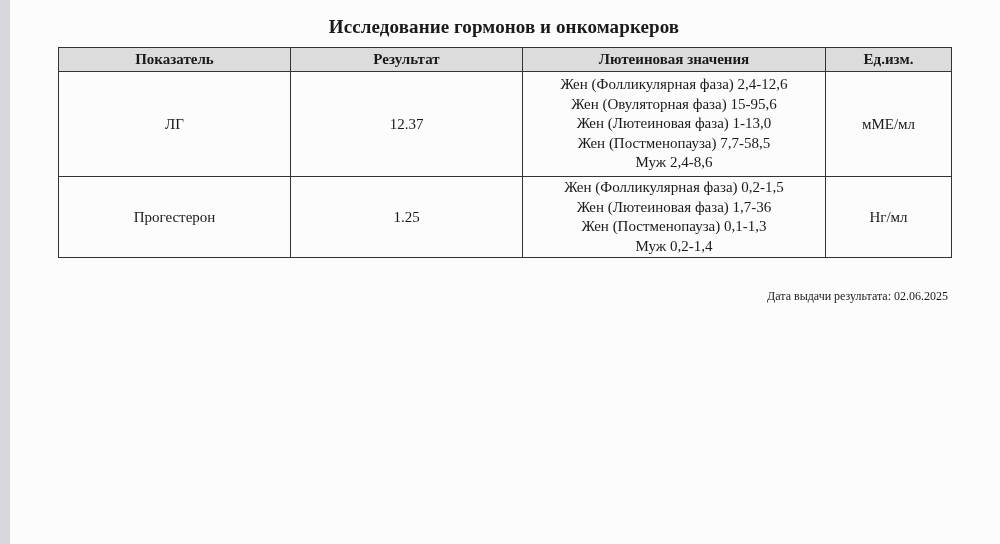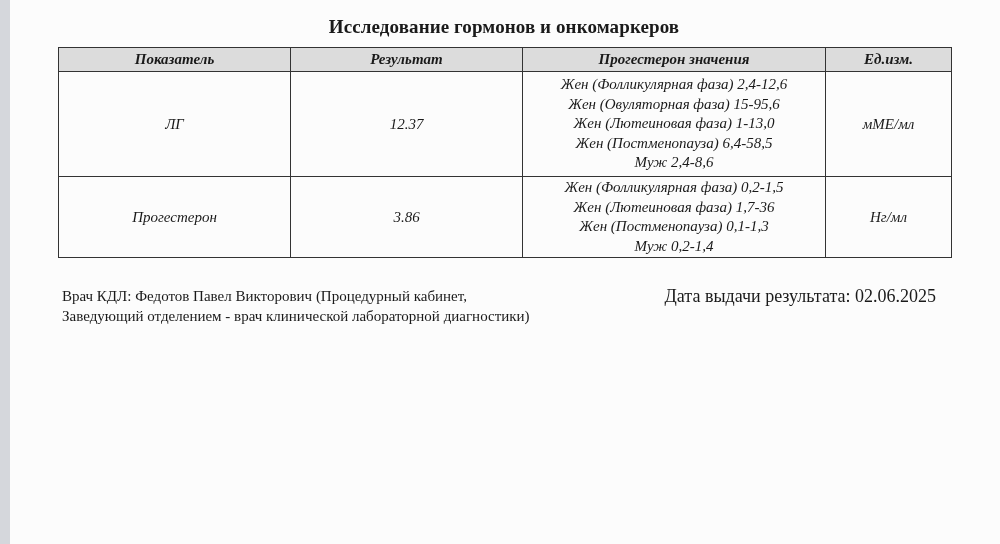--- a/index.html
+++ b/index.html
@@ -22,91 +22,89 @@
   table.results {
     position: absolute; left: 58px; top: 47px;
     width: 893px;
     border-collapse: collapse;
     font-size: 15px;
     table-layout: fixed;
   }
   table.results th, table.results td {
     border: 1.5px solid #333;
     padding: 0;
-    font-style: italic;
   }
   table.results th {
     background: #dcdcdc;
     font-weight: bold;
     height: 23px;
     text-align: center;
     font-size: 15px;
   }
   table.results td { text-align: center; vertical-align: middle; }
   td.name { text-align: right; padding-left: 1px; }
   tr.row-lg td { height: 104px; }
   tr.row-prog td { height: 80px; }
   .ref-line { display: block; line-height: 19.5px; white-space: nowrap; }
   .notes {
     position: absolute; left: 62px; top: 286px;
     font-size: 15px; line-height: 20px;
   }
   .note-label { display: block; margin-bottom: 5px; }
   .doctor { display: block; width: 470px; }
   .date {
-    position: absolute; right: 64px; top: 286px;
-    font-size: 18px; line-height: 20px;
+    position: absolute; right: 52px; top: 286px;
+    font-size: 12px; line-height: 20px;
   }
 </style>
 </head>
 <body>
 
 <div class="left-strip"></div>
 
 <div class="title">Исследование гормонов и онкомаркеров</div>
 
 <table class="results">
   <colgroup>
     <col style="width:232px">
     <col style="width:232px">
     <col style="width:303px">
     <col style="width:126px">
   </colgroup>
   <thead>
     <tr>
       <th>Показатель</th>
       <th>Результат</th>
-      <th>Прогестерон значения</th>
+      <th>Лютеиновая значения</th>
       <th>Ед.изм.</th>
     </tr>
   </thead>
   <tbody>
     <tr class="row-lg">
       <td class="name">ЛГ</td>
       <td>12.37</td>
       <td>
         <span class="ref-line">Жен (Фолликулярная фаза)  2,4-12,6</span>
         <span class="ref-line">Жен (Овуляторная фаза)  15-95,6</span>
         <span class="ref-line">Жен (Лютеиновая фаза)  1-13,0</span>
-        <span class="ref-line">Жен (Постменопауза)  6,4-58,5</span>
+        <span class="ref-line">Жен (Постменопауза)  7,7-58,5</span>
         <span class="ref-line">Муж  2,4-8,6</span>
       </td>
       <td>мМЕ/мл</td>
     </tr>
     <tr class="row-prog">
       <td class="name">Прогестерон</td>
-      <td>3.86</td>
+      <td>1.25</td>
       <td>
         <span class="ref-line">Жен (Фолликулярная фаза)  0,2-1,5</span>
         <span class="ref-line">Жен (Лютеиновая фаза)  1,7-36</span>
         <span class="ref-line">Жен (Постменопауза)  0,1-1,3</span>
         <span class="ref-line">Муж  0,2-1,4</span>
       </td>
       <td>Нг/мл</td>
     </tr>
   </tbody>
 </table>
 
 <div class="notes">
-  <span class="doctor">Врач КДЛ: Федотов Павел Викторович (Процедурный кабинет, Заведующий отделением - врач клинической лабораторной диагностики)</span>
 </div>
 
 <div class="date">Дата выдачи результата: 02.06.2025</div>
 
 </body></html>

